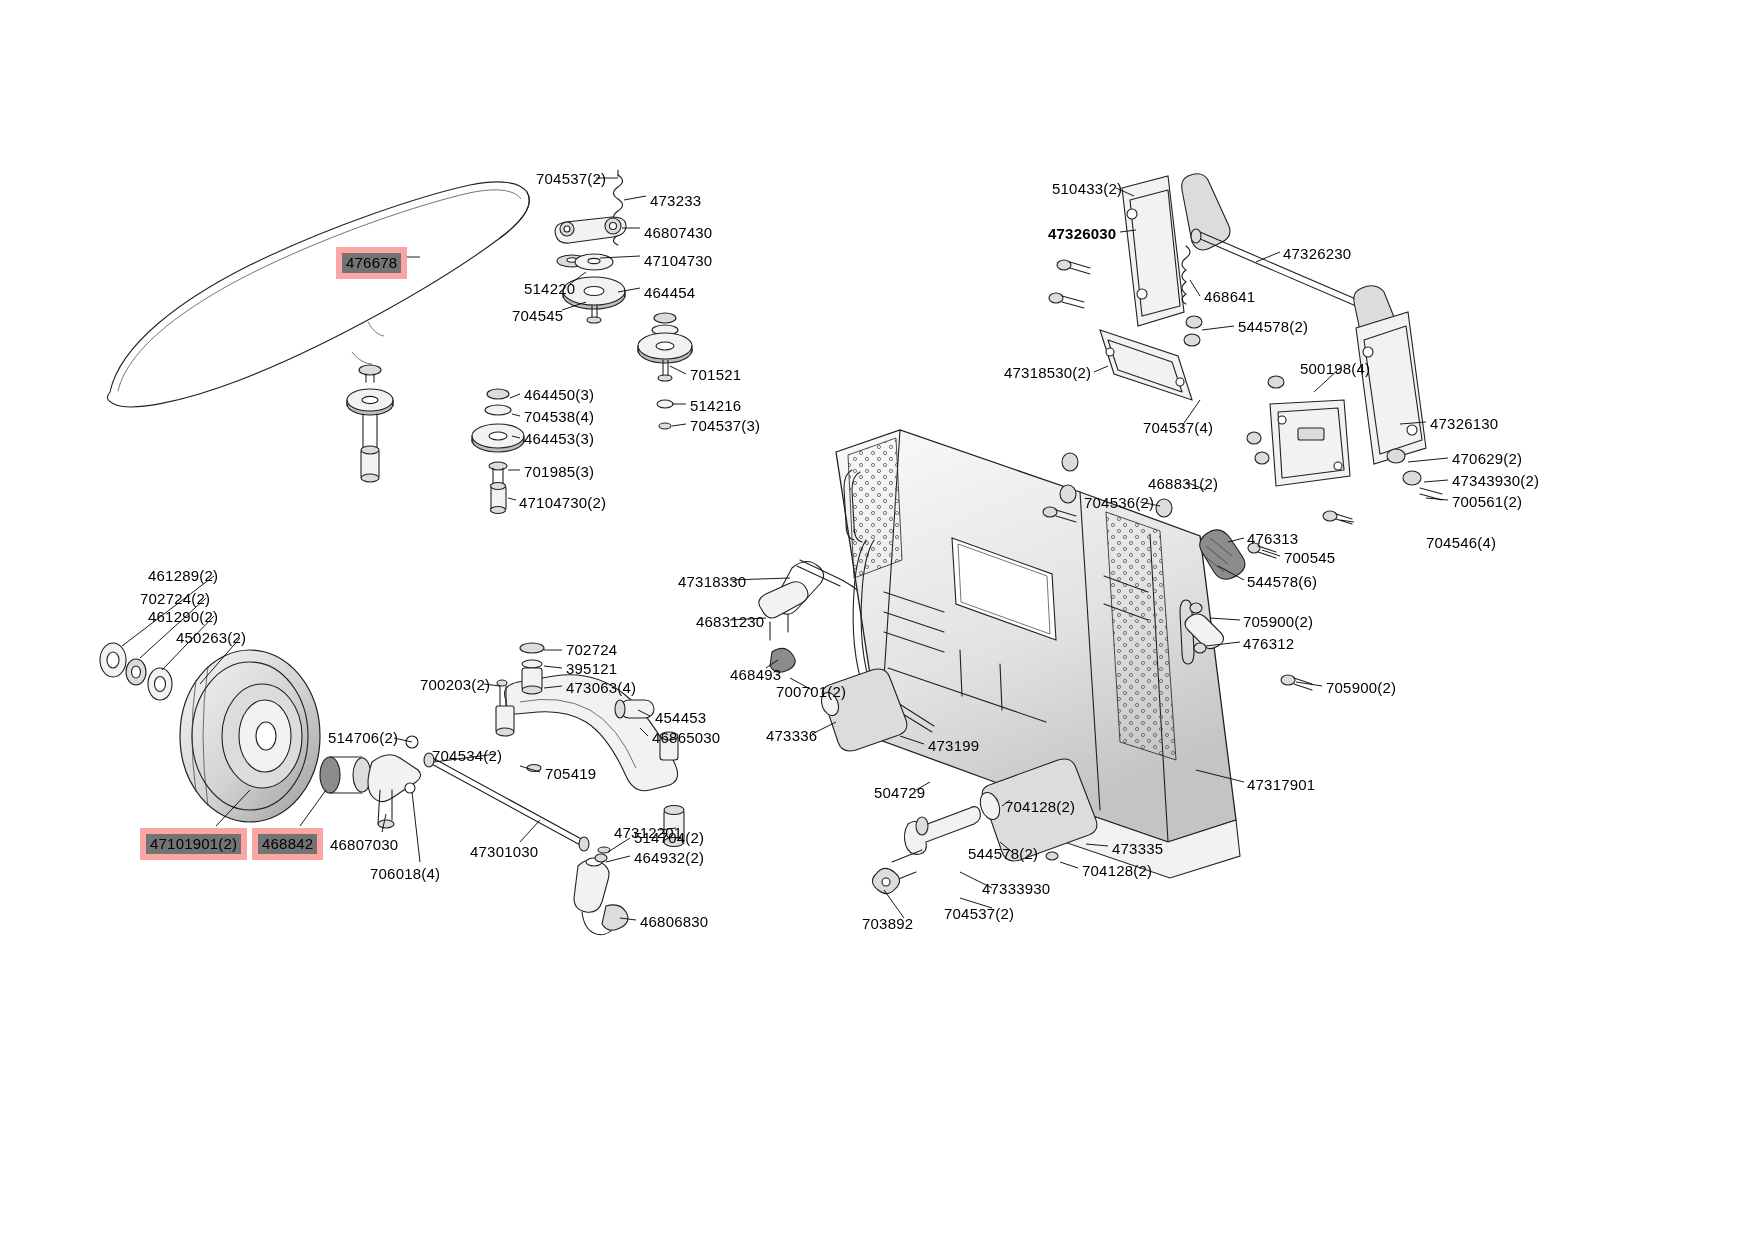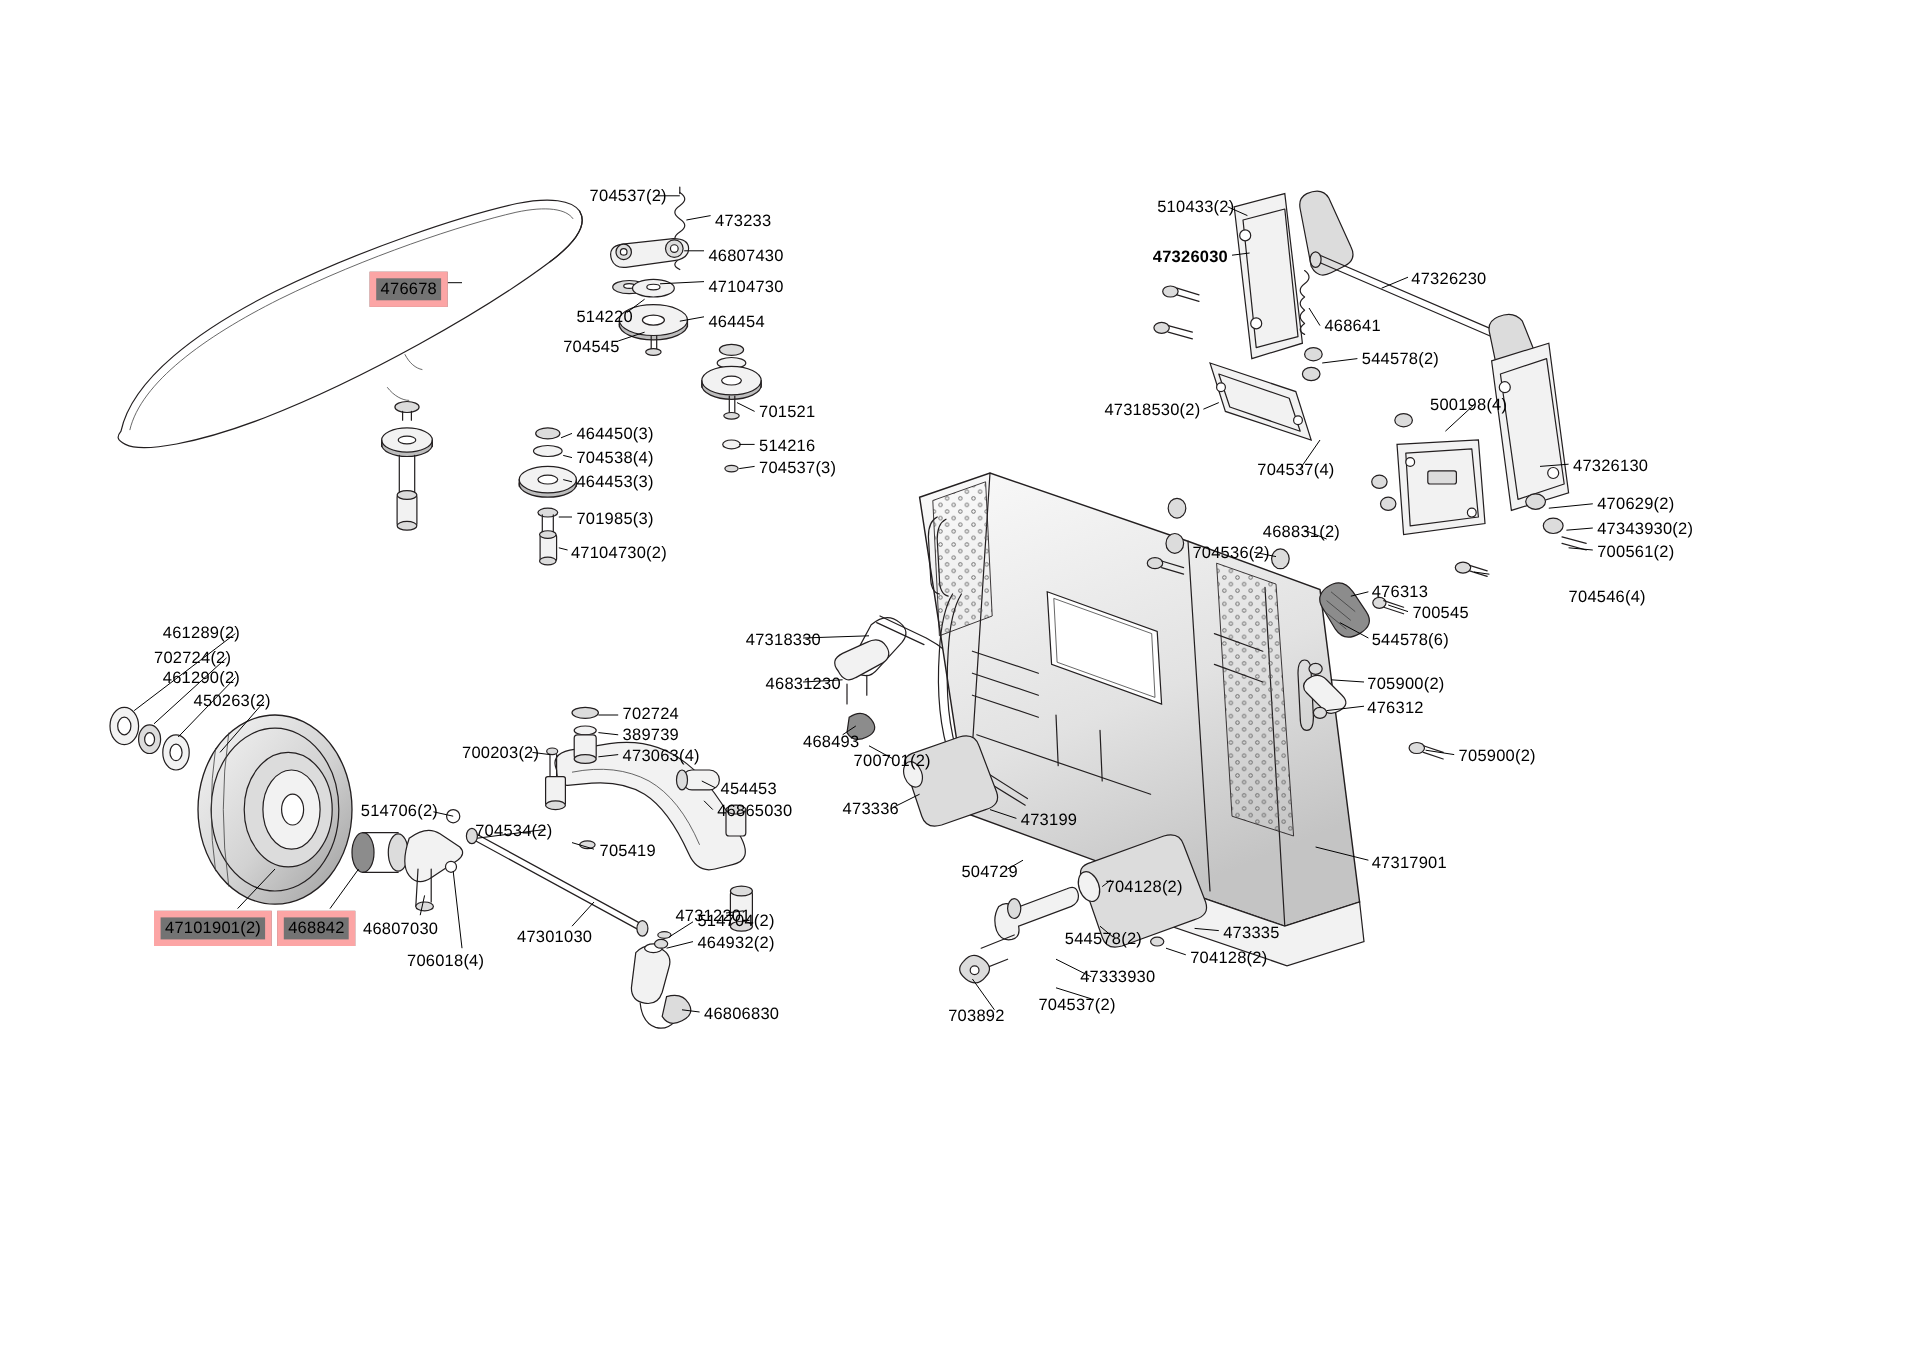--- a/index.html
+++ b/index.html
@@ -420,21 +420,21 @@
   <div class="label boxed" style="left:140px;top:828px;">47101901(2)</div>
   <div class="label boxed" style="left:252px;top:828px;">468842</div>
   <div class="label" style="left:328px;top:729px;">514706(2)</div>
   <div class="label" style="left:330px;top:836px;">46807030</div>
   <div class="label" style="left:370px;top:865px;">706018(4)</div>
   <div class="label" style="left:432px;top:747px;">704534(2)</div>
   <div class="label" style="left:470px;top:843px;">47301030</div>
   <div class="label" style="left:545px;top:765px;">705419</div>
   <div class="label" style="left:420px;top:676px;">700203(2)</div>
   <div class="label" style="left:566px;top:641px;">702724</div>
-  <div class="label" style="left:566px;top:660px;">389739</div>
+  <div class="label" style="left:566px;top:660px;">395121</div>
   <div class="label" style="left:566px;top:679px;">473063(4)</div>
   <div class="label" style="left:655px;top:709px;">454453</div>
   <div class="label" style="left:652px;top:729px;">46865030</div>
   <div class="label" style="left:614px;top:824px;">47312201</div>
   <div class="label" style="left:634px;top:829px;">514704(2)</div>
   <div class="label" style="left:634px;top:849px;">464932(2)</div>
   <div class="label" style="left:640px;top:913px;">46806830</div>
 
   <div class="label" style="left:678px;top:573px;">47318330</div>
   <div class="label" style="left:678px;top:613px;margin-left:18px;">46831230</div>

